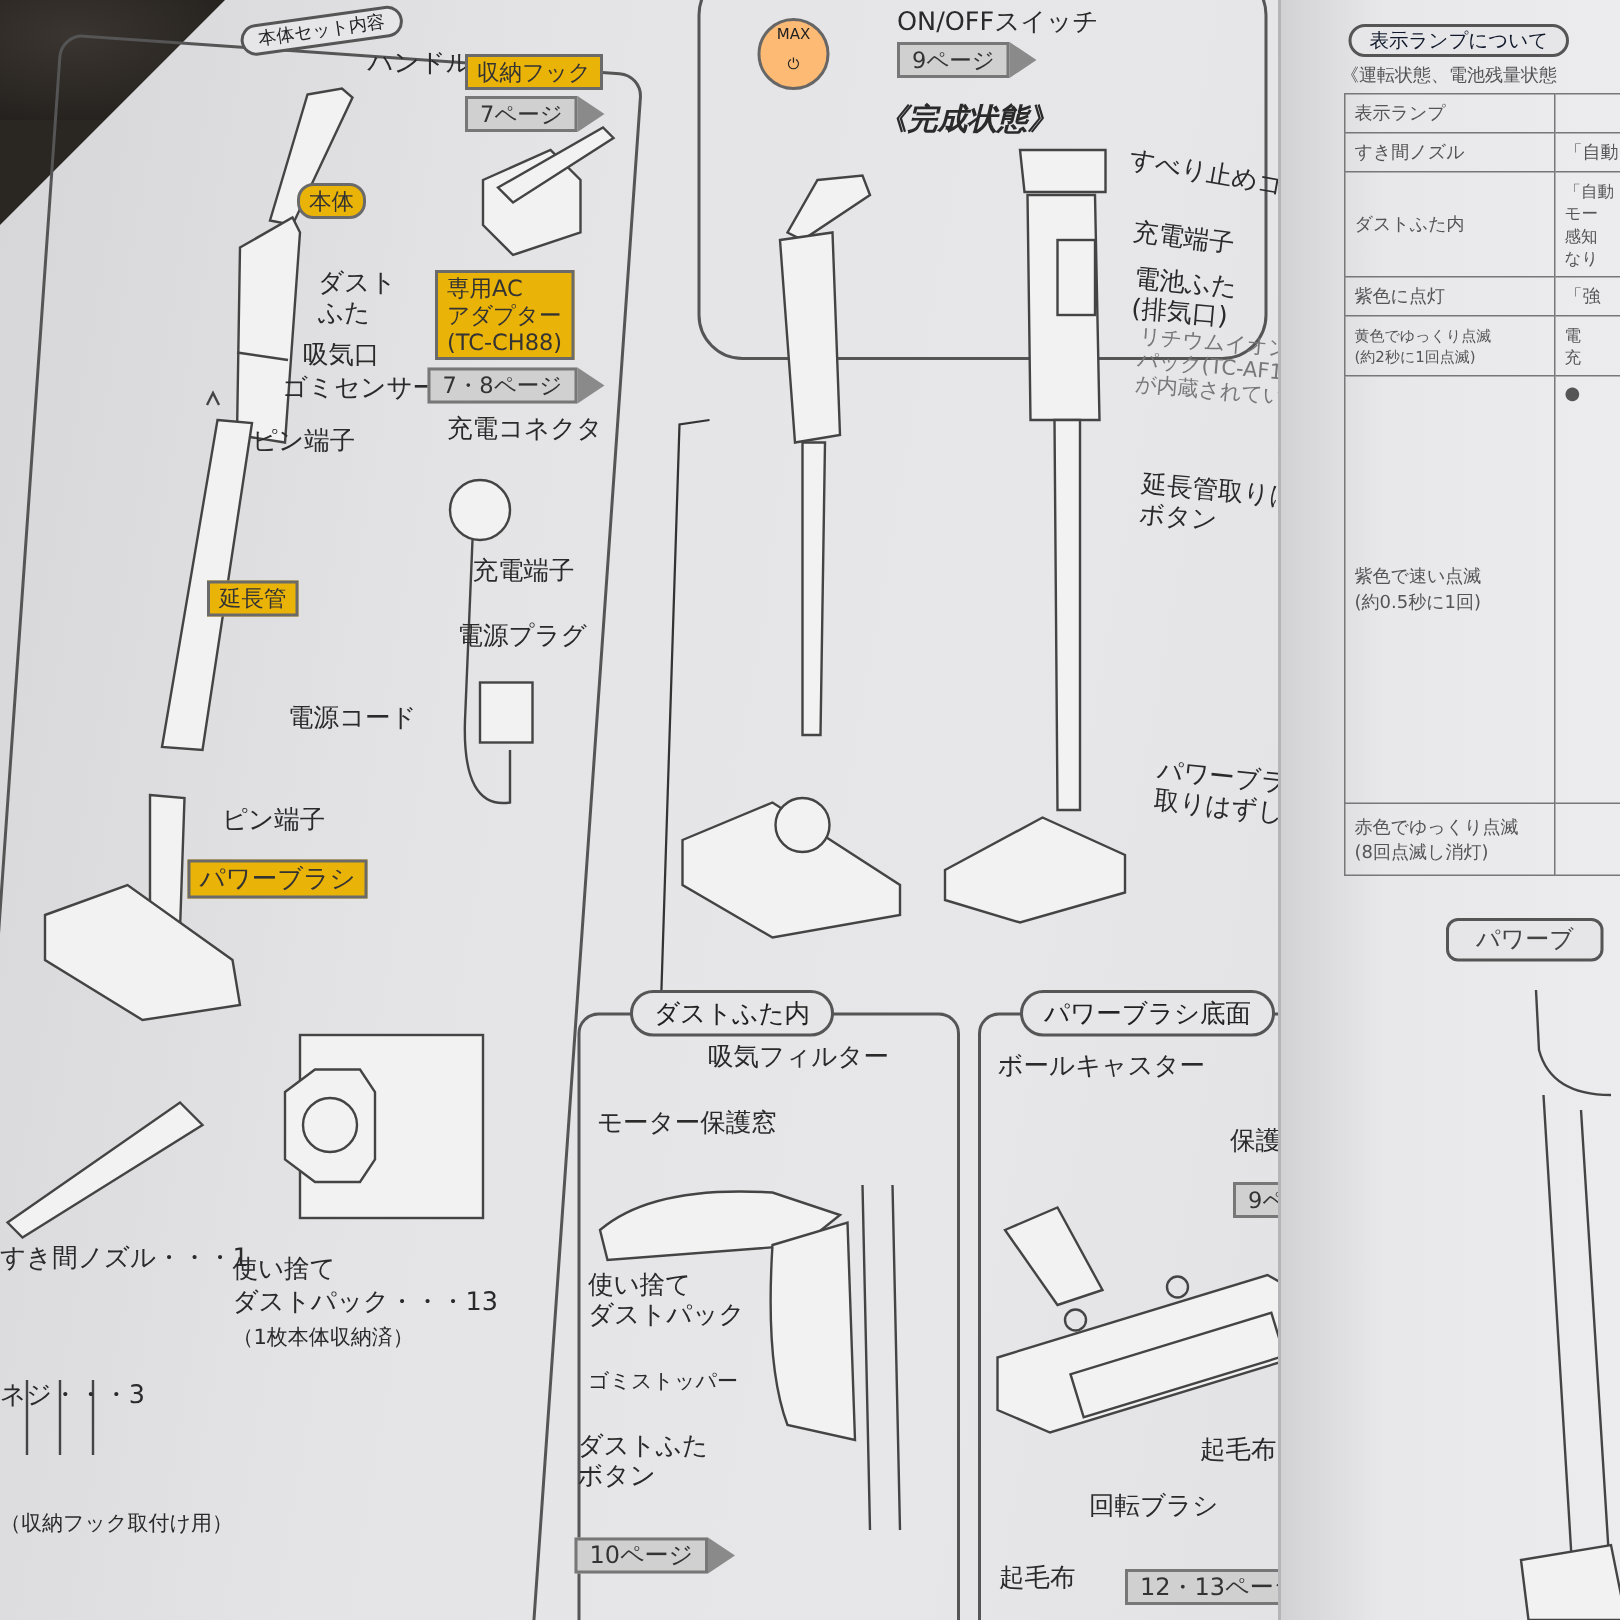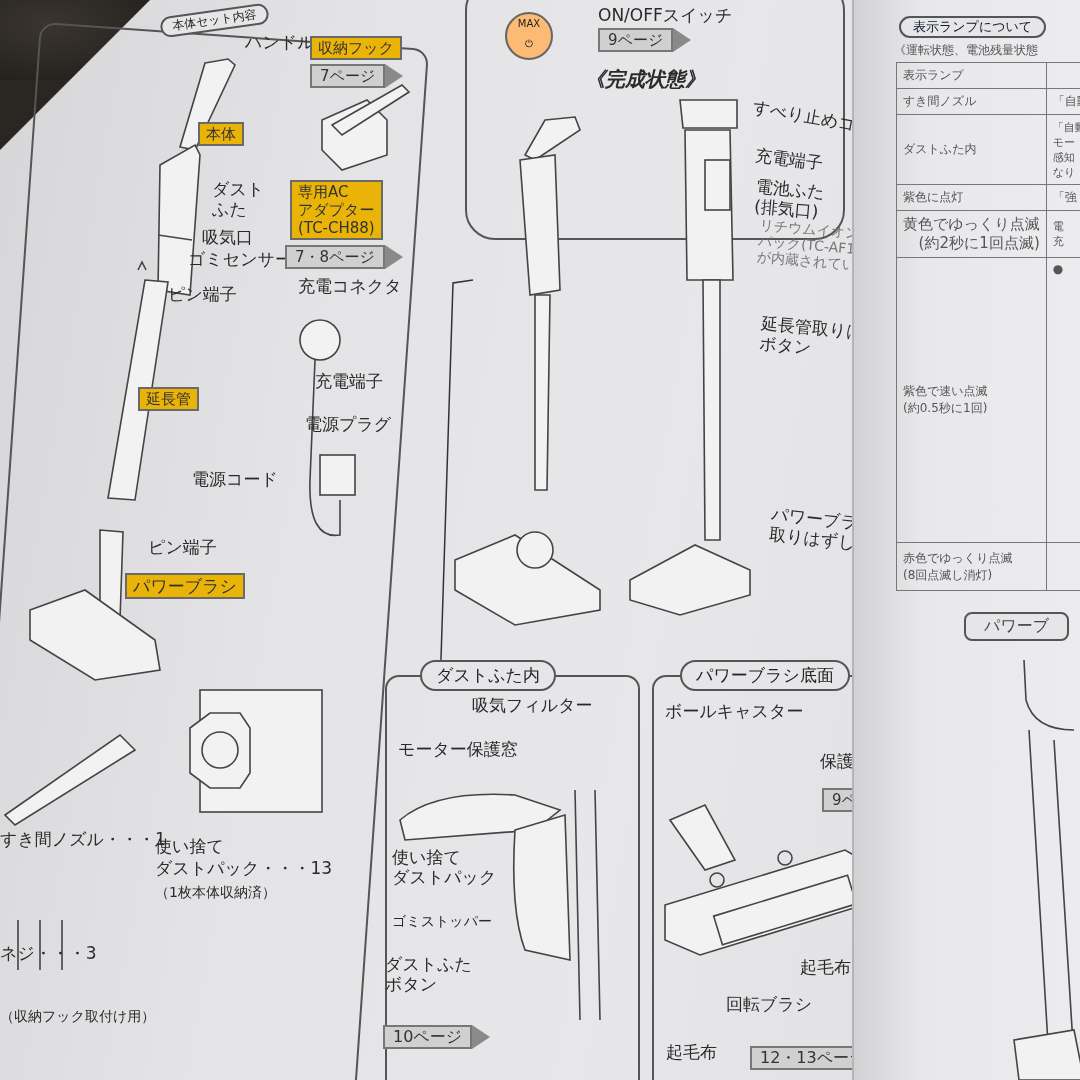--- a/index.html
+++ b/index.html
@@ -64,21 +64,21 @@
 <div>
   <div class="frame" style="left:40px;top:22px;width:390px;height:1080px;border-radius:16px;transform:rotate(4deg);transform-origin:0 0;"></div>
   <div class="pill" style="left:160px;top:10px;font-size:12px;padding:0 10px;transform:rotate(-8deg);">本体セット内容</div>
 
   <svg style="left:140px;top:55px;" width="120" height="220">
     <path class="draw" d="M65 8 L88 4 L95 10 L55 95 L40 92 Z"></path>
     <path class="draw" d="M20 110 L55 90 L60 100 L50 240 L18 235 Z"></path>
     <path class="drawn" d="M18 180 L52 185"></path>
   </svg>
   <div class="label" style="left:245px;top:33px;">ハンドル</div>
-  <div class="boxlabel" style="left:198px;top:122px;">本体</div>
+  <div class="boxlabel" style="left:198px;top:122px;border-radius:11px;">本体</div>
   <div class="label" style="left:212px;top:180px;white-space:pre;">ダスト
 ふた</div>
   <div class="label" style="left:202px;top:228px;">吸気口</div>
   <div class="label" style="left:188px;top:250px;">ゴミセンサー</div>
 
   <div class="boxlabel" style="left:310px;top:36px;">収納フック</div>
   <div class="pagearrow" style="left:310px;top:64px;">
     <span class="txt">7ページ</span>
       <span class="tip"></span>
   </div>
@@ -129,21 +129,21 @@
     <path class="draw" d="M5 40 L25 25 L55 25 L65 40 L65 85 L55 100 L25 100 L5 85 Z"></path>
     <circle class="drawn" cx="35" cy="62" r="18"></circle>
   </svg>
   <div class="label" style="left:155px;top:835px;white-space:pre;line-height:1.3;">使い捨て
 ダストパック・・・13</div>
   <div class="label small" style="left:155px;top:884px;">（1枚本体収納済）</div>
 
   <svg style="left:10px;top:915px;" width="70" height="60">
     <path class="drawn" d="M8 5 L8 55 M30 5 L30 55 M52 5 L52 55" stroke-width="5"></path>
   </svg>
-  <div class="label" style="left:0px;top:944px;">ネジ・・・3</div>
+  <div class="label" style="left:0px;top:921px;">ネジ・・・3</div>
   <div class="label small" style="left:0px;top:1008px;">（収納フック取付け用）</div>
 </div>
 
 <div>
   <div class="frame" style="left:465px;top:-20px;width:380px;height:260px;border-radius:30px;"></div>
   <div class="abs" style="left:505px;top:12px;width:48px;height:48px;border-radius:50%;border:2px solid #666;text-align:center;font-size:10px;line-height:20px;background:#fdba74;">
     <span>MAX</span><br><span>⏻</span>
   </div>
   <div class="label" style="left:598px;top:6px;">ON/OFFスイッチ</div>
   <div class="pagearrow" style="left:598px;top:28px;">
@@ -249,21 +249,21 @@
           <td style="white-space:pre;font-size:11px;">「自動
 モー
 感知
 なり</td>
         </tr>
     <tr>
           <td style="height:24px;">紫色に点灯</td>
           <td>「強</td>
         </tr>
     <tr>
-          <td style="height:40px;white-space:pre;font-size:15px;text-align:right;">黄色でゆっくり点滅
+          <td style="height:40px;white-space:pre;font-size:10px;">黄色でゆっくり点滅
 (約2秒に1回点滅)</td>
           <td style="white-space:pre;font-size:11px;">電
 充</td>
         </tr>
     <tr>
           <td style="height:285px;white-space:pre;">紫色で速い点滅
 (約0.5秒に1回)</td>
           <td style="vertical-align:top;">●</td>
         </tr>
     <tr>

